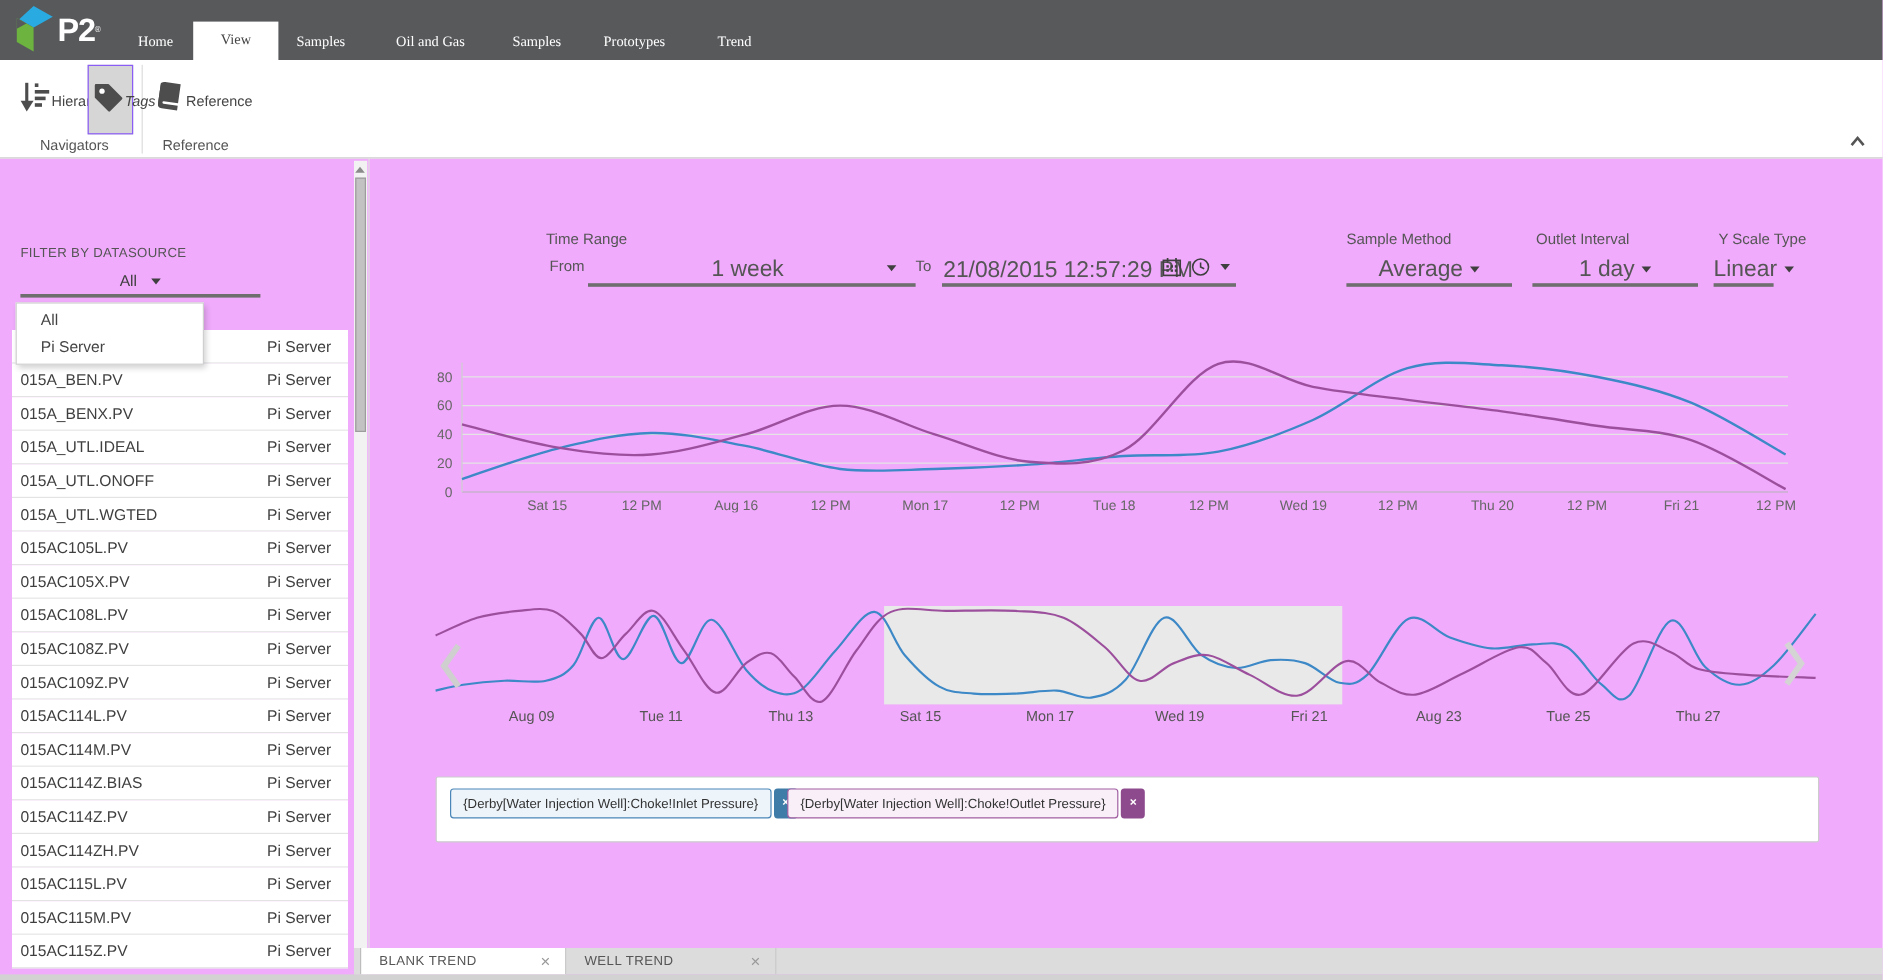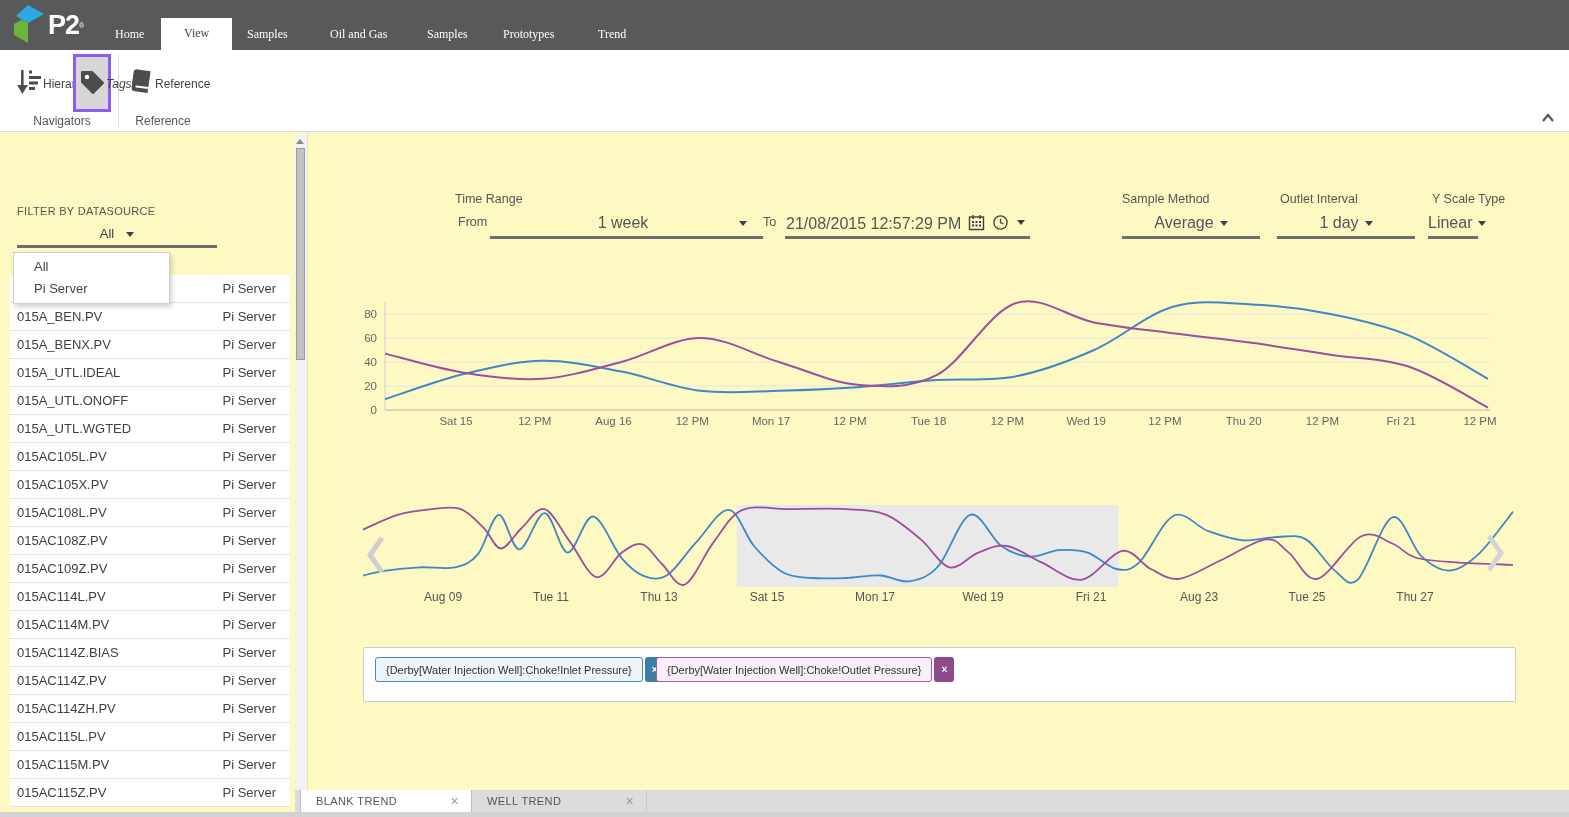--- a/index.html
+++ b/index.html
@@ -1,34 +1,34 @@
 <!DOCTYPE html>
 <html><head>
 <meta charset="utf-8">
 <style>
   html,body{margin:0;padding:0;background:#fff;}
-  #app{position:relative;width:1569px;height:817px;overflow:hidden;background:#fef9c3;
+  #app{position:relative;width:1569px;height:817px;overflow:hidden;background:#f0abfc;
        font-family:"Liberation Sans",sans-serif;color:#444;}
   #app *{box-sizing:border-box;}
 
   
   #topbar{position:absolute;left:0;top:0;width:1569px;height:50px;background:#58595b;}
   #logo{position:absolute;left:10px;top:3px;width:90px;height:44px;display:flex;align-items:center;}
   #logo .p2text{color:#fff;font-size:27px;font-weight:bold;letter-spacing:-1px;margin-left:2px;}
   #logo .reg{color:#fff;font-size:7px;vertical-align:top;}
   #mainnav{position:absolute;left:0;top:0;width:100%;height:50px;}
   .nav-item{position:absolute;bottom:8px;font-size:12px;color:#fff;cursor:default;white-space:nowrap;font-family:Liberation Serif, serif;}
   .nav-item.active{bottom:0;background:#fff;color:#454545;padding:8px 23px 9px 23px;}
   #topbar-right{position:absolute;right:0;top:0;height:50px;}
 
   
   #ribbon{position:absolute;left:0;top:50px;width:1569px;height:82px;background:#fff;border-bottom:1px solid #d6d6d6;}
   .ribbon-btn{position:absolute;top:4px;height:58px;display:flex;flex-direction:row;align-items:center;
       justify-content:space-between;padding:3px 2px 2px 2px;border:1px solid transparent;}
-  .ribbon-btn.selected{background:#d6d6d6;border:3px solid #8b5cf6;font-style:italic;}
+  .ribbon-btn.selected{background:#d6d6d6;border:1px solid #8b5cf6;font-style:italic;}
   .ribbon-btn .lbl{font-size:12px;color:#444;}
   .grp-label{position:absolute;top:64px;font-size:12px;color:#555;text-align:center;}
   .ribbon-divider{position:absolute;top:4px;width:1px;height:74px;background:#dcdcdc;}
   #collapse-chevron{position:absolute;left:1540px;top:61px;width:16px;height:14px;}
 
   
   #sidebar-border{position:absolute;left:307px;top:132px;width:1px;height:685px;background:#e0e0e0;}
   #search-input{position:absolute;left:13px;top:156px;width:268px;height:32px;border:1px solid #c8c8c8;
       border-radius:4px;padding:0 12px;font-size:15px;color:#555;font-family:"Liberation Sans",sans-serif;outline:none;}
   #search-input::placeholder{color:#9a9a9a;}
@@ -45,21 +45,21 @@
   #sb-up{top:5px;border-bottom:5px solid #8a8a8a;}
   #sb-down{bottom:5px;border-top:5px solid #8a8a8a;}
   #sb-thumb{position:absolute;left:1px;top:14px;width:9px;height:212px;background:#c2c2c2;border:1px solid #9c9c9c;}
   
   #ds-dropdown{position:absolute;left:13px;top:252px;width:157px;background:#fff;border:1px solid #cfcfcf;
       box-shadow:2px 3px 5px rgba(0,0,0,.18);z-index:6;padding:3px 0;}
   .ds-option{height:22px;line-height:22px;padding-left:20px;font-size:13px;color:#444;}
 
   
   .ctl-label{position:absolute;font-size:12.5px;color:#555;white-space:nowrap;}
-  .ctl-value{position:absolute;font-size:16px;color:#555;white-space:nowrap;}
+  .ctl-value{position:absolute;font-size:19px;color:#555;white-space:nowrap;}
   .ctl-underline{position:absolute;height:3px;background:#6e6e6e;}
   .dd-arrow{display:inline-block;width:0;height:0;border-left:4px solid transparent;
       border-right:4px solid transparent;border-top:5px solid #3f3f3f;margin-left:6px;vertical-align:middle;}
   #to-icons{position:absolute;left:968px;top:214px;display:flex;align-items:center;gap:7px;}
 
   
   #main-chart{position:absolute;left:330px;top:285px;}
   #nav-chart{position:absolute;left:355px;top:498px;}
 
   

